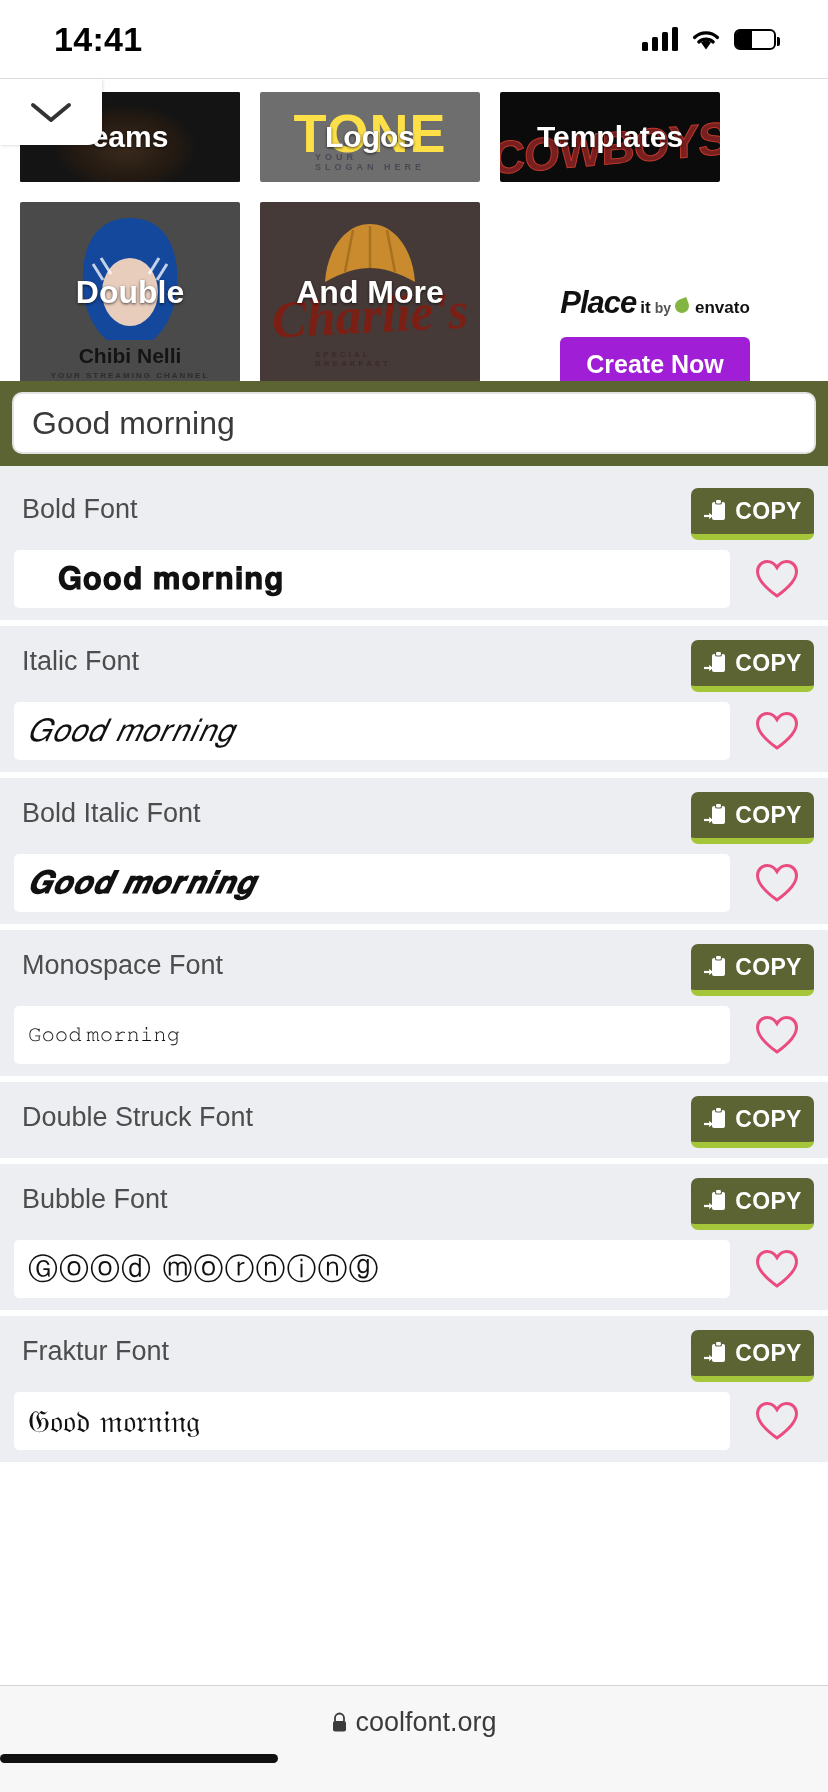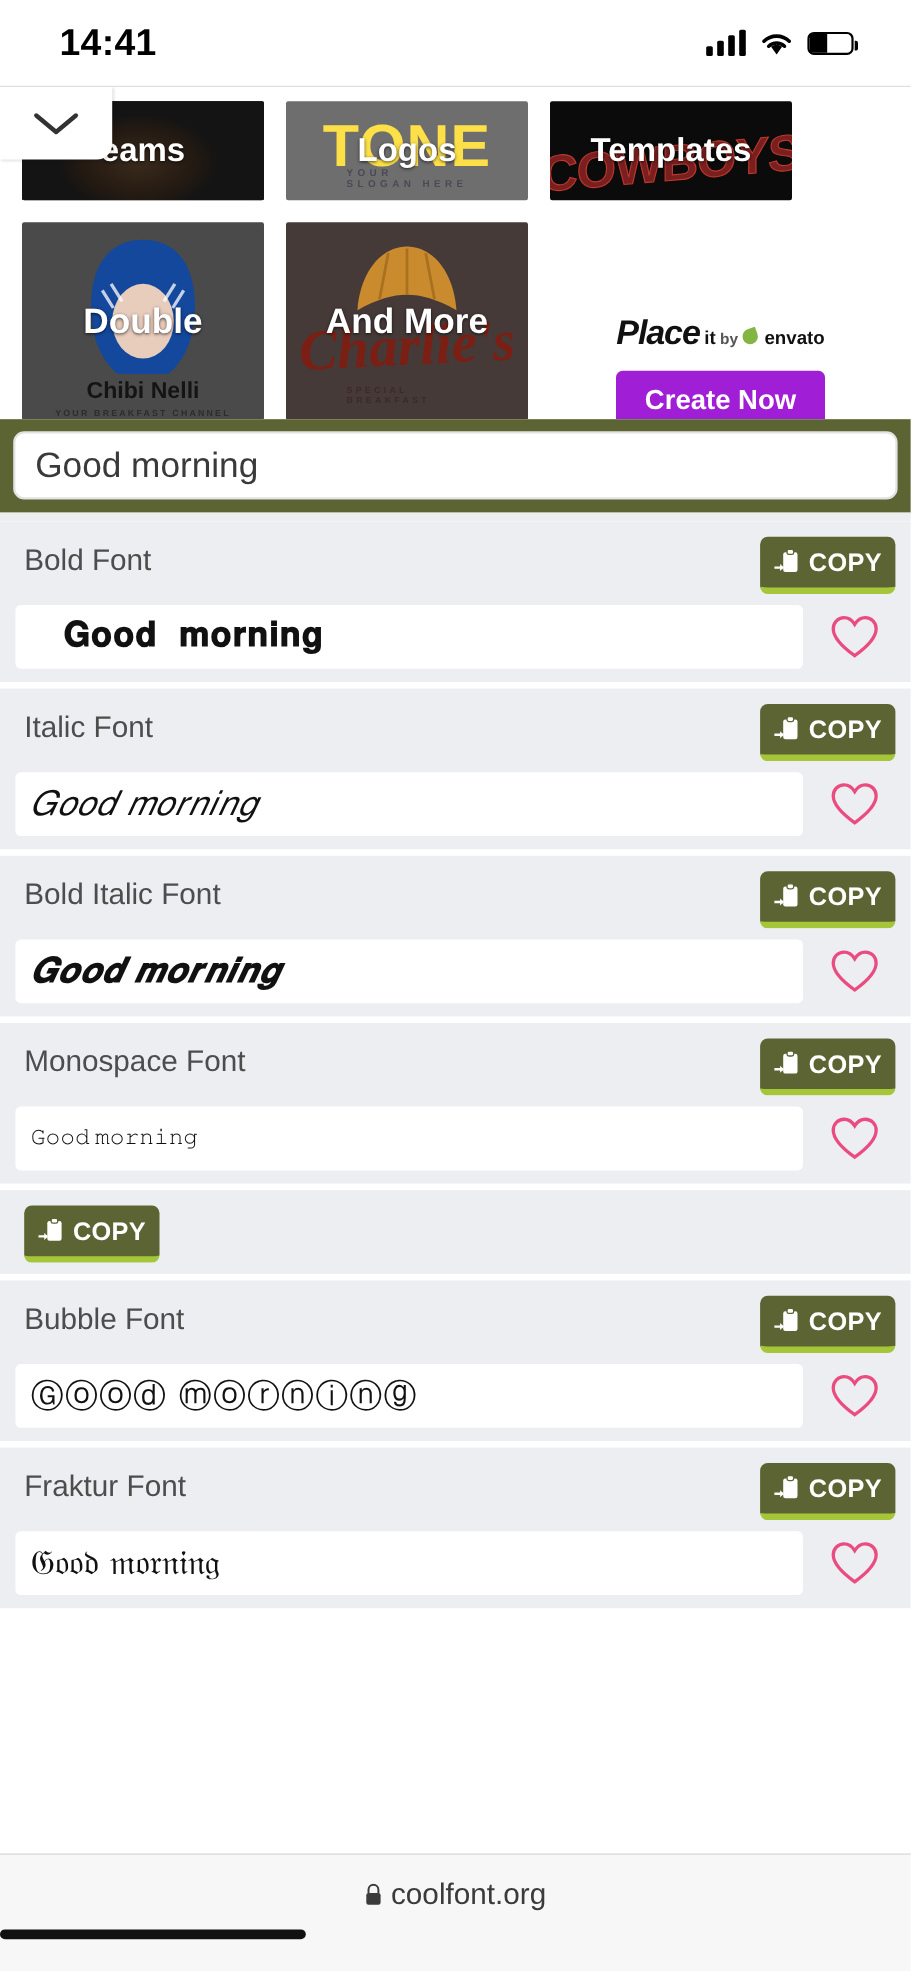--- a/index.html
+++ b/index.html
@@ -159,21 +159,21 @@
   .copybtn svg{ width:26px; height:26px; flex:none; }
   .rowbody{ display:flex; align-items:center; padding:0 14px 12px 14px; gap:10px; }
   .outbox{
     flex:1; height:58px; background:#fff; border-radius:5px;
     display:flex; align-items:center; padding:0 14px;
     font-size:31px; color:#111; overflow:hidden; white-space:nowrap;
   }
   .heart{ width:74px; display:flex; align-items:center; justify-content:center; flex:none; }
   .heart svg{ width:44px; height:40px; }
 
-  .f-bold{ font-family:Liberation Mono, monospace; font-weight:700; letter-spacing:1px;padding-left:44px; }
+  .f-bold{ font-family:Liberation Sans, sans-serif; font-weight:700; letter-spacing:1px;padding-left:44px; }
   .f-italic{ font-family:"Liberation Serif",serif; font-style:italic; letter-spacing:1px; }
   .f-bolditalic{ font-family:"Liberation Serif",serif; font-weight:700; font-style:italic; letter-spacing:1px; }
   .f-mono{ font-family:Liberation Serif, serif; letter-spacing:0px; font-size:19px; }
   .f-double{ font-family:"DejaVu Sans Mono",monospace; color:#fff;
              -webkit-text-stroke:1.4px #111; letter-spacing:1px; font-size:30px; }
   .f-bubble{ font-family:"DejaVu Sans",sans-serif; font-size:30px; letter-spacing:1px; }
   .f-fraktur{ font-family:"DejaVu Sans",sans-serif; }
 
   
   .bottombar{
@@ -239,21 +239,21 @@
 
     <div class="tile r2 t-avatars">
       <svg class="face" viewBox="0 0 150 150">
         <path d="M75 12 C40 12 26 42 28 78 C29 106 40 124 52 134 L98 134 C110 124 121 106 122 78 C124 42 110 12 75 12 Z" fill="#14489c"></path>
         <ellipse cx="75" cy="86" rx="28" ry="34" fill="#e8cdbd"></ellipse>
         <path d="M47 60 C47 36 60 26 75 26 C90 26 103 36 103 60 C95 48 85 44 75 44 C65 44 55 48 47 60 Z" fill="#14489c"></path>
         <path d="M38 58 l10 16 M46 52 l10 16 M104 52 l-10 16 M112 58 l-10 16" stroke="#fff" stroke-width="3" opacity=".75" fill="none"></path>
       </svg>
       <div class="label">Double</div>
       <div class="nm">Chibi Nelli</div>
-      <div class="nm2">YOUR BREAKFAST CHANNEL</div>
+      <div class="nm2">YOUR STREAMING CHANNEL</div>
     </div>
 
     <div class="tile r2 t-more">
       <svg class="croissant" viewBox="0 0 110 80">
         <path d="M55 8 C30 8 12 34 10 66 C28 56 42 52 55 52 C68 52 82 56 100 66 C98 34 80 8 55 8 Z" fill="#c98b2e"></path>
         <path d="M55 10 L55 52 M38 14 L30 56 M72 14 L80 56" stroke="#a9701f" stroke-width="2.5" fill="none"></path>
       </svg>
       <div class="bgtxt">Charlie's</div>
       <div class="label">And More</div>
       <div class="sub">SPECIAL BREAKFAST</div>
@@ -361,20 +361,21 @@
         <div class="outbox f-mono">𝙶𝚘𝚘𝚍 𝚖𝚘𝚛𝚗𝚒𝚗𝚐</div>
         <div class="heart">
           <svg viewBox="0 0 44 40">
             <path d="M22 37 C8 27 2.5 19.5 2.5 12.5 C2.5 6.8 6.9 2.5 12.3 2.5 C16.3 2.5 19.7 4.9 22 8.6 C24.3 4.9 27.7 2.5 31.7 2.5 C37.1 2.5 41.5 6.8 41.5 12.5 C41.5 19.5 36 27 22 37 Z" fill="none" stroke="#ea4c7f" stroke-width="3"></path>
           </svg>
         </div>
       </div>
     </div>
     <div class="row">
       <div class="rowhead">
+        <div class="fontlabel">Double Struck Font</div>
         <button class="copybtn">
           <svg viewBox="0 0 26 26">
             <rect x="9" y="4" width="13" height="18" rx="2" fill="#fff"></rect>
             <rect x="12.5" y="1.5" width="6" height="4.5" rx="1.6" fill="#fff" stroke="#5c6433" stroke-width="1.2"></rect>
             <path d="M1 18 H9" stroke="#fff" stroke-width="2.2" fill="none"></path>
             <path d="M6.2 14.8 L9.6 18 L6.2 21.2 Z" fill="#fff"></path>
           </svg>
           <span>COPY</span>
         </button>
       </div>

